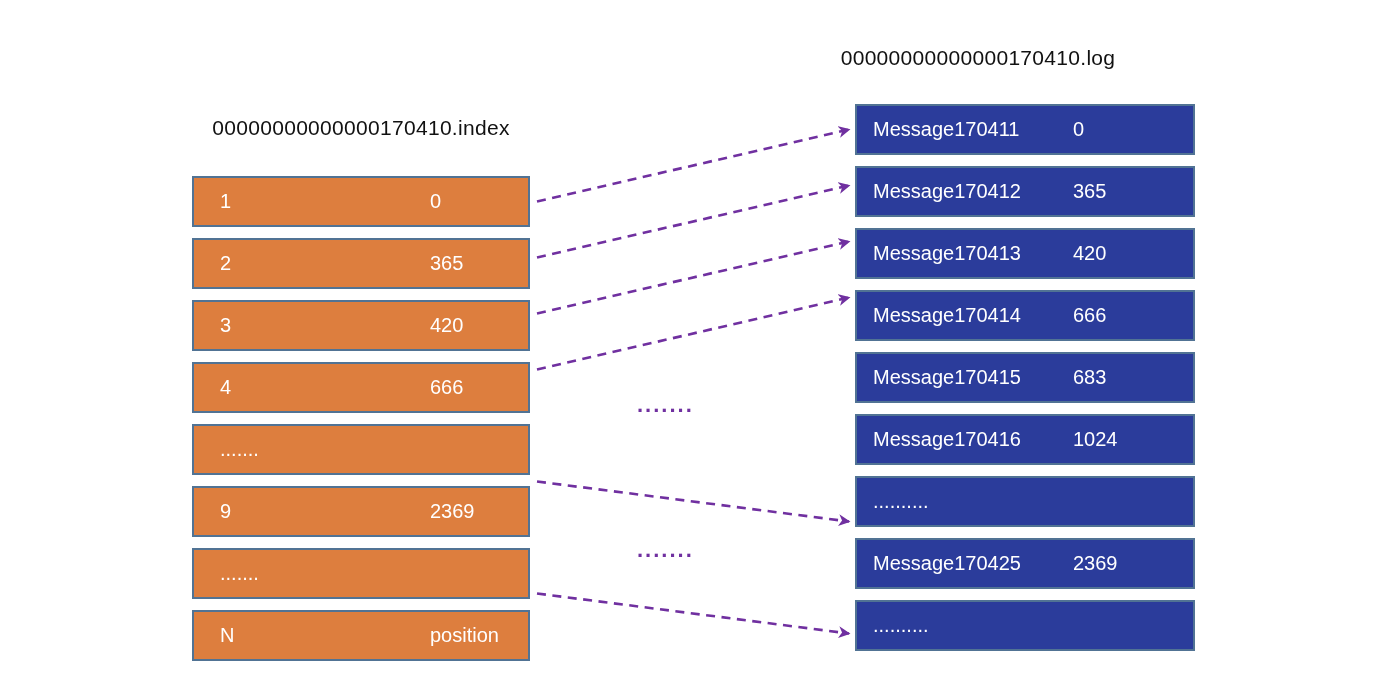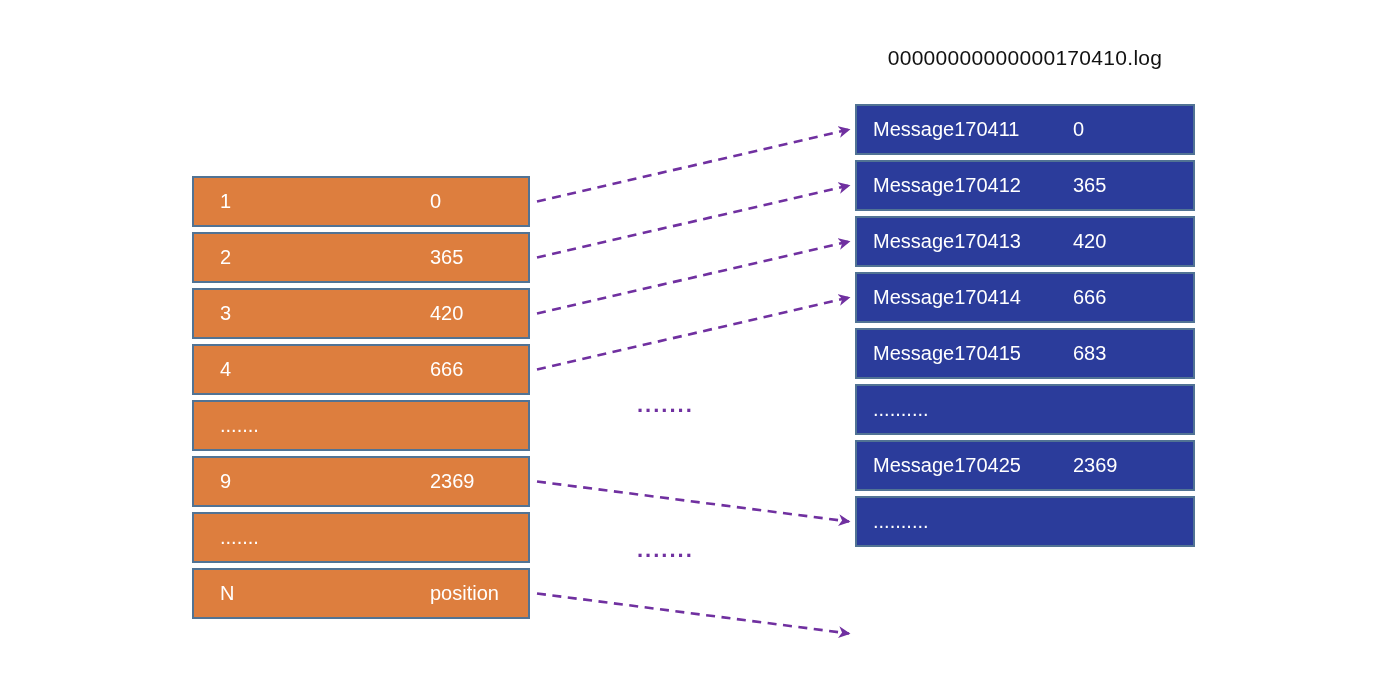--- a/index.html
+++ b/index.html
@@ -5,25 +5,25 @@
   html,body{margin:0;padding:0;background:#fff;}
   #canvas{
     position:relative;width:1390px;height:698px;background:#ffffff;
     font-family:"Liberation Sans",sans-serif;overflow:hidden;
   }
   .file-title{
     position:absolute;color:var(--title-text,#111);font-size:21px;
     text-align:center;white-space:nowrap;letter-spacing:.3px;
   }
   #index-title{left:192px;top:116px;width:338px;}
-  #log-title{left:855px;top:46px;width:340px;text-align:center;}
+  #log-title{left:808px;top:46px;width:340px;text-align:center;}
   #index-table{position:absolute;left:192px;top:176px;width:338px;}
   #log-table{position:absolute;left:855px;top:104px;width:340px;}
   .row{
-    position:relative;box-sizing:border-box;height:51px;margin-bottom:5px;
+    position:relative;box-sizing:border-box;height:51px;margin-bottom:11px;
     border:2px solid var(--row-border,#517394);
     display:flex;align-items:center;
     color:var(--row-text,#fff);font-size:20px;white-space:nowrap;
   }
   .index-row{background:var(--index-fill,#DD7E3E);padding-left:26px;}
   .log-row{background:var(--log-fill,#2B3C9B);padding-left:16px;}
   .cell{display:inline-block;}
   .index-row .val{position:absolute;left:236px;}
   .log-row .val{position:absolute;left:216px;}
   .mid-dots{
@@ -31,20 +31,21 @@
     font-size:22px;font-weight:bold;letter-spacing:2px;line-height:25px;
   }
   #dots-0{left:637px;top:392px;}
   #dots-1{left:637px;top:537px;}
   #arrows{position:absolute;left:0;top:0;pointer-events:none;}
 </style>
 </head>
 <body>
 
 <div id="canvas">
+  <div class="file-title" id="index-title">00000000000000170410.index</div>
 
   <div class="file-title" id="log-title">00000000000000170410.log</div>
 
   <div id="index-table">
       <div class="row index-row">
         <span class="cell">1</span>
         <span class="cell val">0</span>
       </div>
       <div class="row index-row">
         <span class="cell">2</span>
@@ -91,20 +92,24 @@
       </div>
       <div class="row log-row">
         <span class="cell">Message170414</span>
         <span class="cell val">666</span>
       </div>
       <div class="row log-row">
         <span class="cell">Message170415</span>
         <span class="cell val">683</span>
       </div>
       <div class="row log-row">
+        <span class="cell">Message170416</span>
+        <span class="cell val">1024</span>
+      </div>
+      <div class="row log-row">
         <span class="cell">..........</span>
         <span class="cell val"></span>
       </div>
       <div class="row log-row">
         <span class="cell">Message170425</span>
         <span class="cell val">2369</span>
       </div>
       <div class="row log-row">
         <span class="cell">..........</span>
         <span class="cell val"></span>

